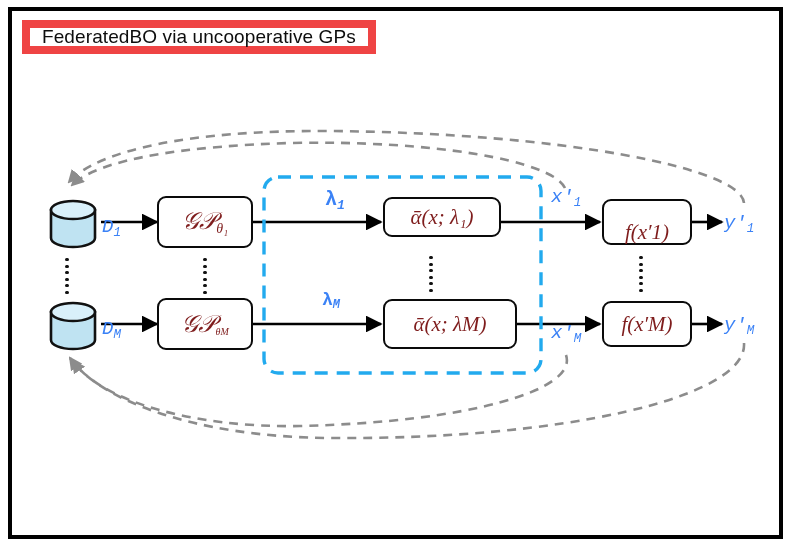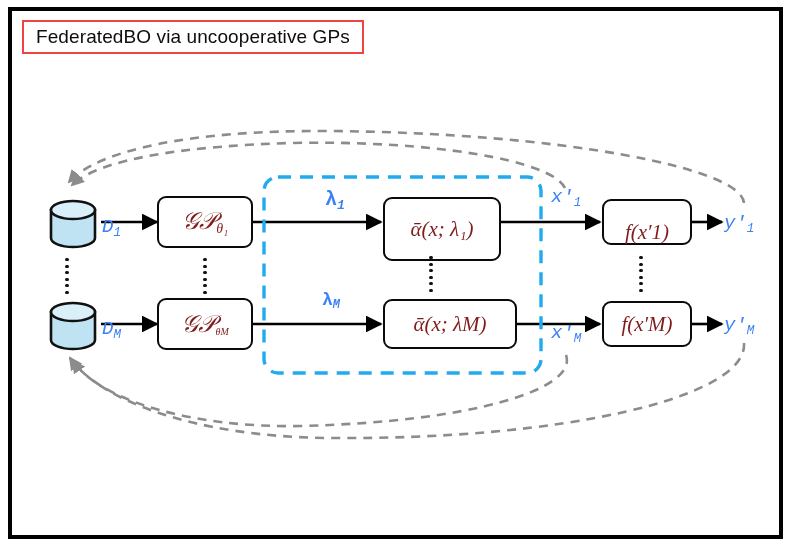--- a/index.html
+++ b/index.html
@@ -28,21 +28,21 @@
     border: 4px solid #000000;
     box-sizing: border-box;
     background: #ffffff;
   }
   #title-box {
     position: absolute;
     left: 22px;
     top: 20px;
     height: 34px;
     padding: 8px 12px;
-    border: 2px solid #ef4444;
+    border: 8px solid #ef4444;
     box-sizing: border-box;
     display: flex;
     align-items: center;
     background: #ffffff;
     z-index: 6;
   }
   #title-box .title-text {
     font-family: "Liberation Sans", sans-serif;
     font-size: 19px;
     color: #0d0d0d;
@@ -174,21 +174,21 @@
   <div class="node-box" style="left:157px; top:196px; width:96px; height:52px;">
     <span class="node-label">
       <span class="cal" style="font-size:24px;">𝒢𝒫</span><span class="sub" style="font-size:14px;">θ₁</span>
     </span>
   </div>
 
   <div class="mlabel bold" style="left:325px; top:188px; font-size:20px;">
     <span>λ</span><span class="sub" style="font-weight:bold;">1</span>
   </div>
 
-  <div class="node-box" style="left:383px; top:197px; width:118px; height:64px;">
+  <div class="node-box" style="left:383px; top:197px; width:118px; height:40px;">
     <span class="node-label">ᾱ(x; λ₁)</span>
   </div>
 
   <div class="mlabel" style="left:551px; top:186px;">
     <span>x′</span><span class="sub">1</span>
   </div>
 
   <div class="node-box" style="left:602px; top:199px; width:90px; height:46px;align-items:flex-end;">
     <span class="node-label">f(x′1)</span>
   </div>

